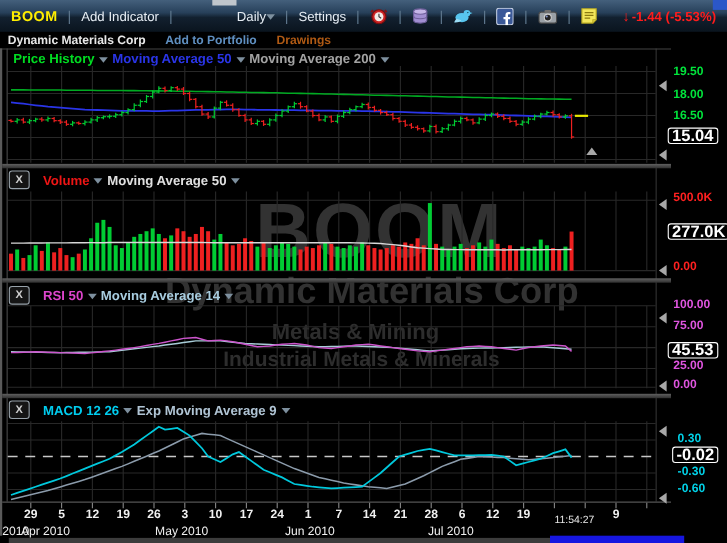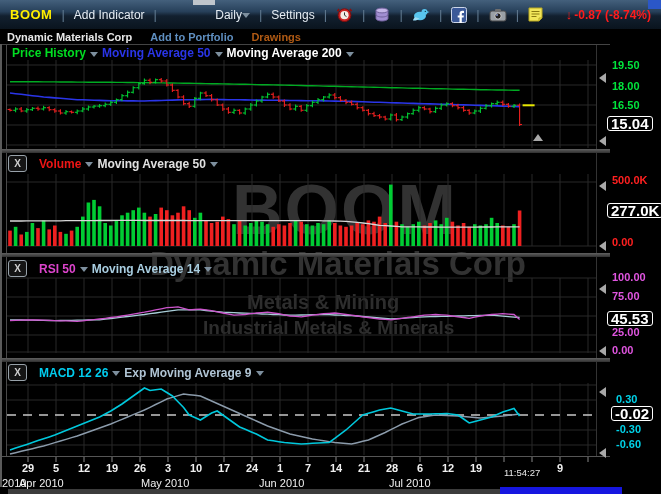--- a/index.html
+++ b/index.html
@@ -109,21 +109,21 @@
     <span class="sep">|</span>
     <span class="icon">
       <svg width="15" height="15" viewBox="0 0 15 15">
         <path d="M1 1 h13 v10 l-3 3 H1 Z" fill="#f2e65a" stroke="#b8a820"></path>
         <path d="M11 14 v-3 h3" fill="none" stroke="#b8a820"></path>
         <path d="M3.5 4.5 h8 M3.5 7 h8 M3.5 9.5 h5" stroke="#8a7a10" stroke-width="1" fill="none"></path>
       </svg>
     </span>
     <span class="change">
       <span class="chgarrow">↓</span>
-      <span>-0.87 (-8.74%)</span>
+      <span>-1.44 (-5.53%)</span>
     </span>
   </div>
 
   <div class="subheader">
     <span class="company">Dynamic Materials Corp</span>
     <span class="portfolio">Add to Portfolio</span>
     <span class="drawings">Drawings</span>
   </div>
 
   <div class="wm" style="left:232px;top:170px;font-size:70px;letter-spacing:2px">BOOM</div>
@@ -650,21 +650,21 @@
         <polyline points="10.0,454.0 15.6,452.7 21.2,451.3 26.8,450.0 32.4,448.7 38.0,447.3 43.6,446.0 49.2,444.3 54.8,442.7 60.4,441.0 66.0,439.3 71.6,437.7 77.2,436.0 82.8,434.0 88.4,432.0 94.0,430.0 99.6,428.0 105.2,426.0 110.8,424.0 116.4,421.7 122.0,419.3 127.6,417.0 133.2,414.7 138.8,412.3 144.4,410.0 150.0,407.3 155.6,404.5 161.2,401.8 166.8,399.0 172.4,397.3 178.0,395.7 183.6,394.0 189.2,394.7 194.8,395.3 200.4,396.0 206.0,398.5 211.6,401.0 217.2,403.5 222.8,406.0 228.4,408.5 234.0,411.0 239.6,413.5 245.2,416.0 250.8,418.5 256.4,421.0 262.0,423.5 267.6,426.0 273.2,428.0 278.8,430.0 284.4,432.0 290.0,434.0 295.6,435.3 301.2,436.5 306.8,437.8 312.4,439.0 318.0,439.9 323.6,440.8 329.2,441.6 334.8,442.5 340.4,443.0 346.0,443.5 351.6,444.0 357.2,442.7 362.8,441.3 368.4,440.0 374.0,437.5 379.6,435.0 385.2,432.5 390.8,429.7 396.4,426.8 402.0,424.0 407.6,421.8 413.2,419.7 418.8,417.5 424.4,416.7 430.0,415.8 435.6,415.0 441.2,415.3 446.8,415.5 452.4,415.8 458.0,416.0 463.6,416.5 469.2,417.0 474.8,417.5 480.4,418.0 486.0,417.5 491.6,417.0 497.2,416.5 502.8,416.0 508.4,415.3 514.0,414.7 519.6,414.0" fill="none" stroke="#8b9bab" stroke-width="1.4"></polyline>
         <polyline points="10.0,450.0 15.6,448.1 21.2,446.3 26.8,444.4 32.4,442.5 38.0,440.6 43.6,438.8 49.2,436.9 54.8,435.0 60.4,432.8 66.0,430.5 71.6,428.3 77.2,426.0 82.8,423.8 88.4,421.5 94.0,419.3 99.6,417.0 105.2,414.0 110.8,411.0 116.4,407.5 122.0,404.0 127.6,400.0 133.2,396.0 138.8,392.0 144.4,388.0 150.0,390.5 155.6,389.8 161.2,389.0 166.8,392.5 172.4,396.0 178.0,401.8 183.6,407.5 189.2,415.0 194.8,417.5 200.4,420.0 206.0,416.5 211.6,413.0 217.2,411.0 222.8,415.0 228.4,419.0 234.0,423.0 239.6,427.0 245.2,429.3 250.8,431.7 256.4,434.0 262.0,437.0 267.6,440.0 273.2,440.8 278.8,441.7 284.4,442.5 290.0,443.0 295.6,443.5 301.2,444.0 306.8,443.7 312.4,443.3 318.0,443.0 323.6,442.8 329.2,442.5 334.8,438.3 340.4,434.2 346.0,430.0 351.6,425.0 357.2,420.0 362.8,415.0 368.4,413.3 374.0,411.7 379.6,410.0 385.2,409.0 390.8,408.0 396.4,409.5 402.0,411.0 407.6,412.5 413.2,414.0 418.8,414.0 424.4,414.0 430.0,414.0 435.6,413.8 441.2,413.7 446.8,413.5 452.4,414.3 458.0,415.0 463.6,419.0 469.2,423.0 474.8,421.5 480.4,420.0 486.0,418.5 491.6,417.0 497.2,414.5 502.8,412.0 508.4,410.3 514.0,408.5 519.6,416.0" fill="none" stroke="#00c8dc" stroke-width="1.6"></polyline>
       </g>
     </svg>
 
   <div class="phead" style="left:12px;top:46px">
     <span style="color:#00dd22">Price History</span>
     <span class="dd"></span>
     <span style="color:#2a35e8">Moving Average 50</span>
     <span class="dd"></span>
-    <span style="color:#ffffff">Moving Average 200</span>
+    <span style="color:#a3a3a3">Moving Average 200</span>
     <span class="dd"></span>
   </div>
 
   <div class="phead" style="left:8px;top:155px">
     <span class="xbtn">X</span>
     <span style="color:#ee1515;margin-left:8px">Volume</span>
     <span class="dd"></span>
     <span style="color:#e0e0e0">Moving Average 50</span>
     <span class="dd"></span>
   </div>

